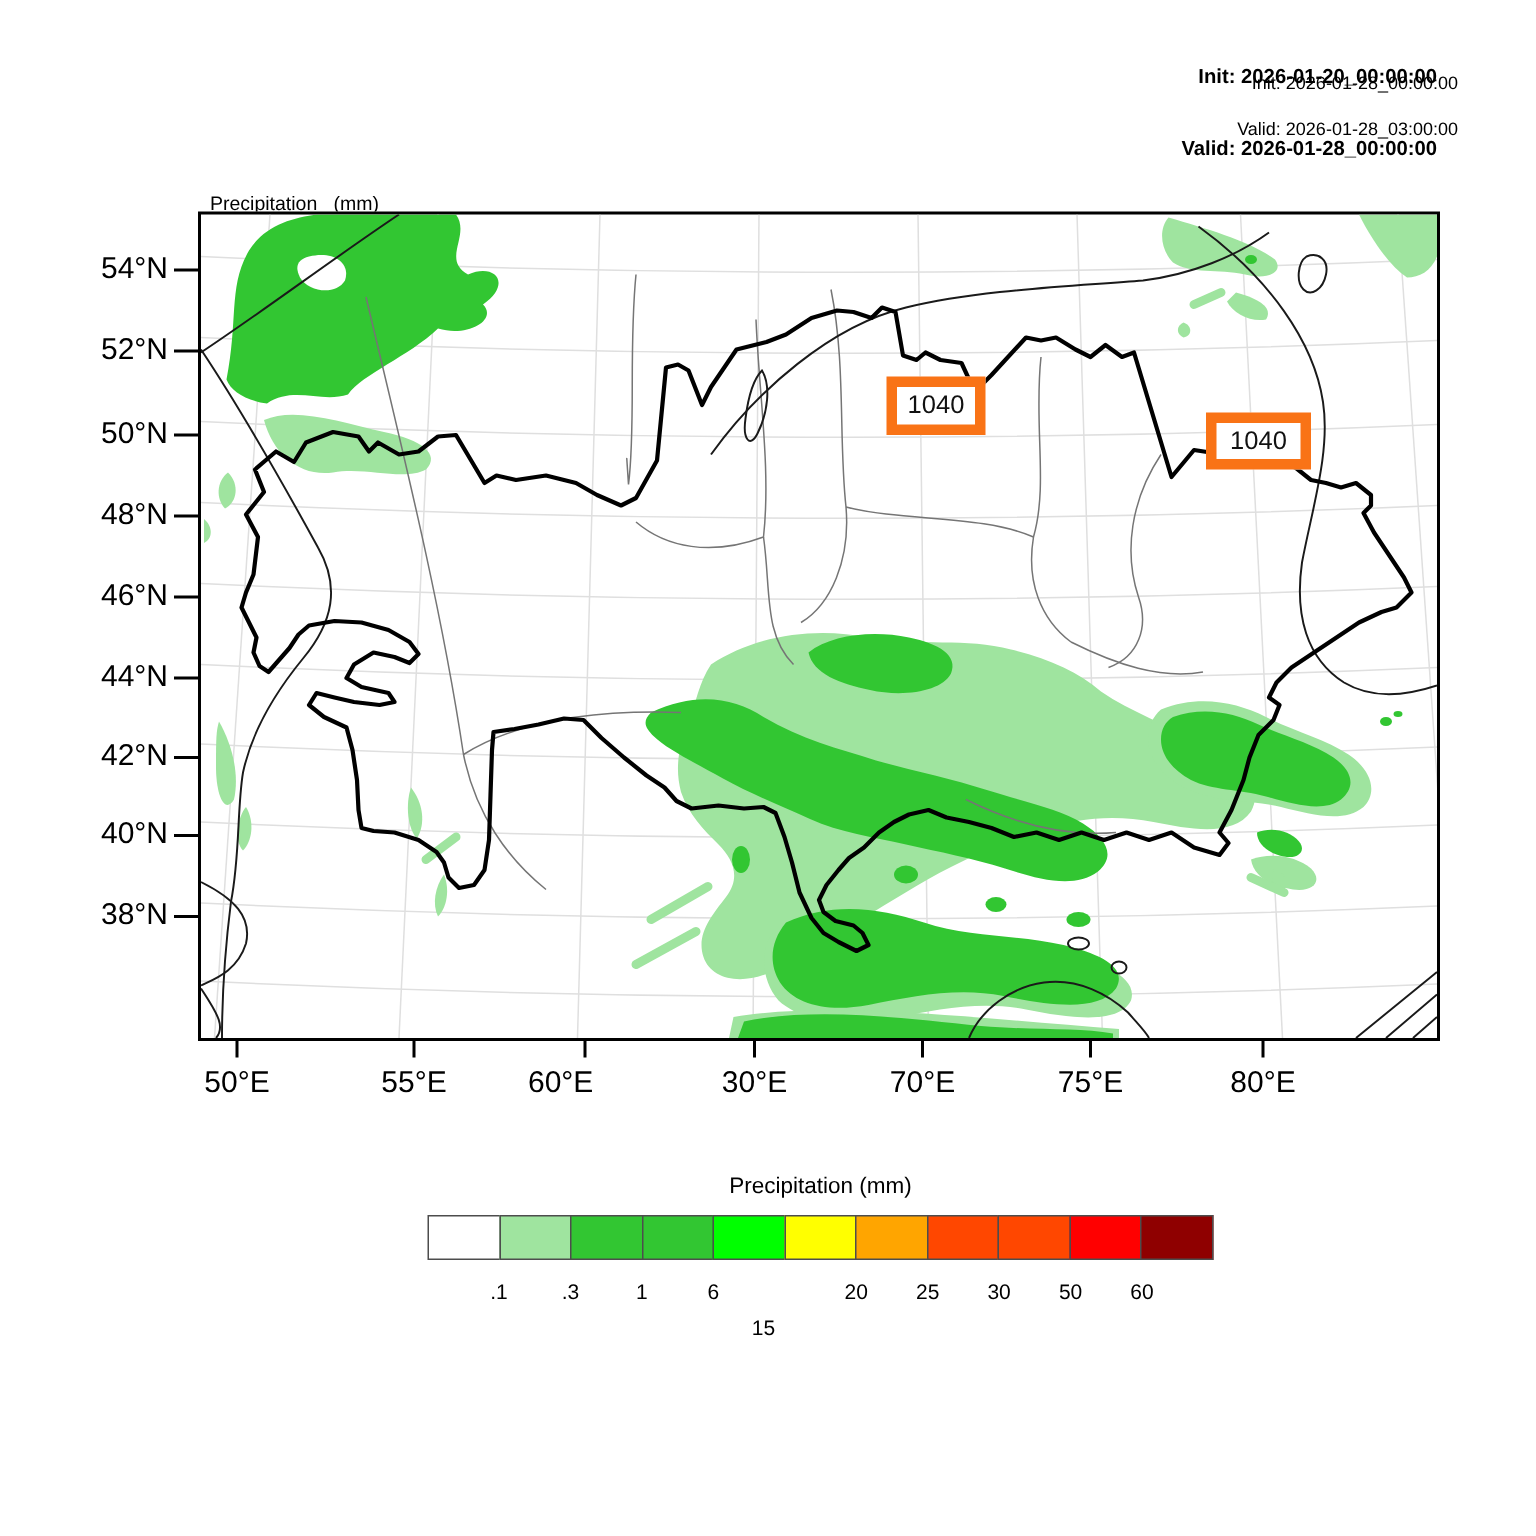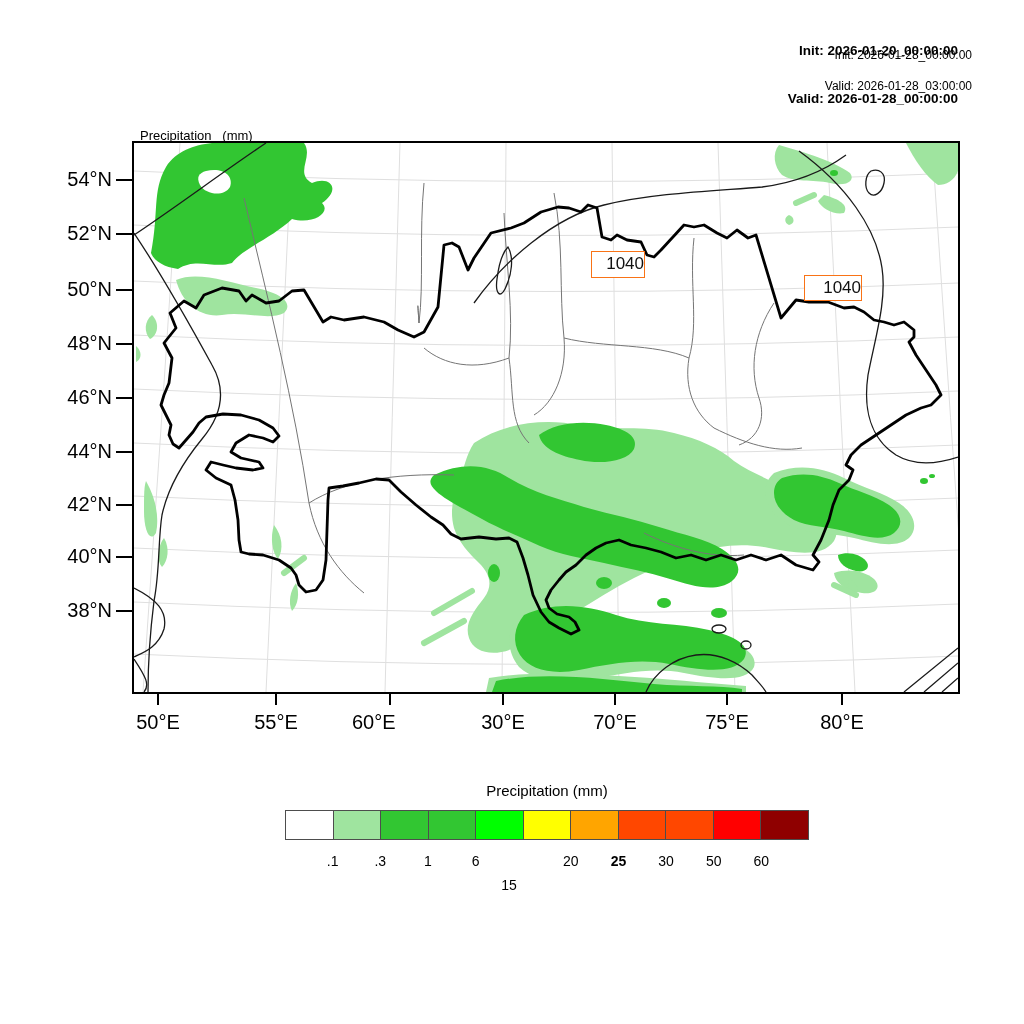--- a/index.html
+++ b/index.html
@@ -6,21 +6,21 @@
   #figure{position:relative;width:1024px;height:1024px;background:#ffffff;overflow:hidden;
           font-family:"Liberation Sans",sans-serif;color:#000;}
   .abs{position:absolute;}
   #page-title{left:134px;top:13px;font-size:22px;font-weight:bold;letter-spacing:.5px;white-space:pre;}
   #run-info-primary{right:66px;top:11px;text-align:right;font-size:13.5px;font-weight:bold;line-height:16px;white-space:pre;}
   #run-info-secondary-init{right:52px;top:48px;text-align:right;font-size:12px;white-space:pre;}
   #run-info-secondary-valid{right:52px;top:79px;text-align:right;font-size:12px;white-space:pre;}
   #field-labels{left:140px;top:96px;font-size:13px;line-height:16px;white-space:pre;}
   #map-frame{left:132px;top:141px;width:824px;height:549px;border:2px solid #000;background:#fff;}
   #map-frame svg{display:block;}
-  .p-label{position:absolute;background:#fff;border:1px solid #f97316;text-align:right;
+  .p-label{position:absolute;background:#fff;border:7px solid #f97316;text-align:center;
            font-size:17px;line-height:23px;color:#111;}
   .axis-label{position:absolute;font-size:20px;color:#000;}
   .tick{position:absolute;background:#000;}
   #cbar-title{left:285px;top:782px;width:524px;text-align:center;font-size:15px;}
   #cbar-cells{left:285px;top:810px;width:524px;height:30px;display:flex;}
   #cbar-cells .cell{flex:1 1 auto;border:1px solid #4d4d4d;margin-left:-1px;height:28px;}
   #cbar-cells .cell:first-child{margin-left:0;}
   .cbar-num{position:absolute;width:50px;text-align:center;font-size:14px;top:853px;}
 </style>
 </head>
@@ -205,17 +205,17 @@
     <div class="tick" style="left: 726px; top: 692px; width: 2px; height: 13px;"></div>
     <div class="axis-label" style="left: 689px; top: 711px; width: 76px; text-align: center;">75°E</div>
     <div class="tick" style="left: 841px; top: 692px; width: 2px; height: 13px;"></div>
     <div class="axis-label" style="left: 804px; top: 711px; width: 76px; text-align: center;">80°E</div>
     <div class="cbar-num" style="left: 307.636px;">.1</div>
     <div class="cbar-num" style="left: 355.273px;">.3</div>
     <div class="cbar-num" style="left: 402.909px;">1</div>
     <div class="cbar-num" style="left: 450.545px;">6</div>
     <div class="cbar-num" style="left: 484px; margin-top: 24px;">15</div>
     <div class="cbar-num" style="left: 545.818px;">20</div>
-    <div class="cbar-num" style="left: 593.455px; font-weight: bold;">25</div>
+    <div class="cbar-num" style="left: 593.455px;">25</div>
     <div class="cbar-num" style="left: 641.091px;">30</div>
     <div class="cbar-num" style="left: 688.727px;">50</div>
     <div class="cbar-num" style="left: 736.364px;">60</div>
   </div>
 
 </body></html>

